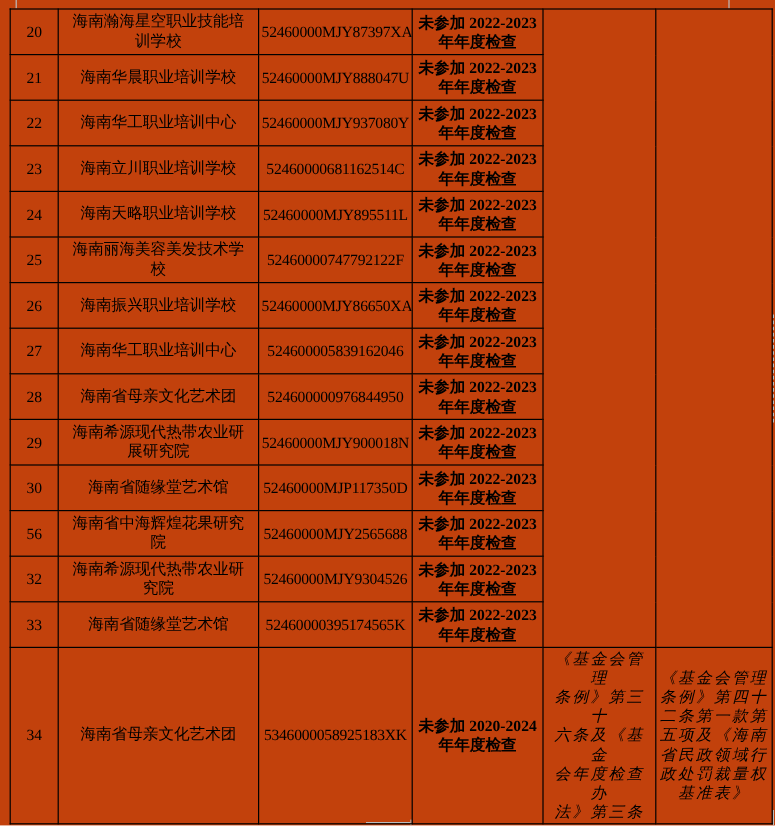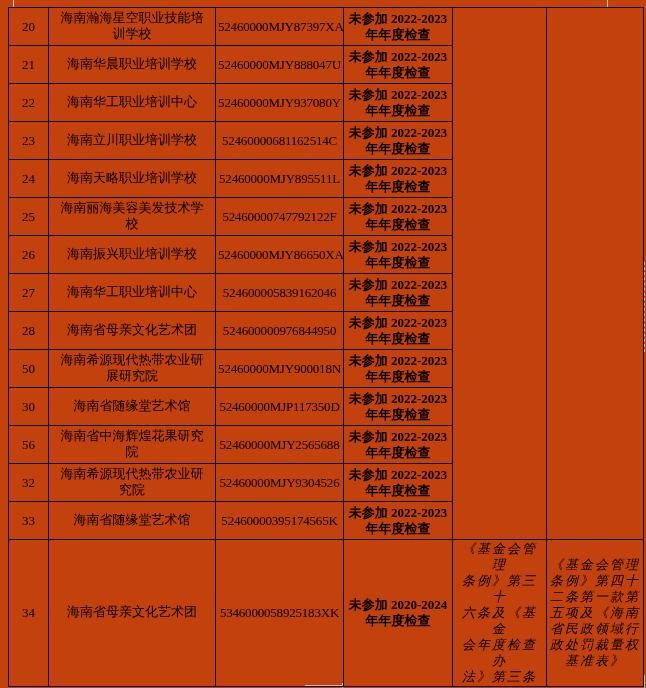--- a/index.html
+++ b/index.html
@@ -142,21 +142,21 @@
 年年度检查</td>
         </tr>
         <tr class="data-row">
           <td class="c-no">28</td>
           <td class="c-name">海南省母亲文化艺术团</td>
           <td class="c-code">524600000976844950</td>
           <td class="c-status">未参加 2022-2023
 年年度检查</td>
         </tr>
         <tr class="data-row">
-          <td class="c-no">50</td>
+          <td class="c-no">29</td>
           <td class="c-name">海南希源现代热带农业研
 展研究院</td>
           <td class="c-code">52460000MJY900018N</td>
           <td class="c-status">未参加 2022-2023
 年年度检查</td>
         </tr>
         <tr class="data-row">
           <td class="c-no">30</td>
           <td class="c-name">海南省随缘堂艺术馆</td>
           <td class="c-code">52460000MJP117350D</td>

